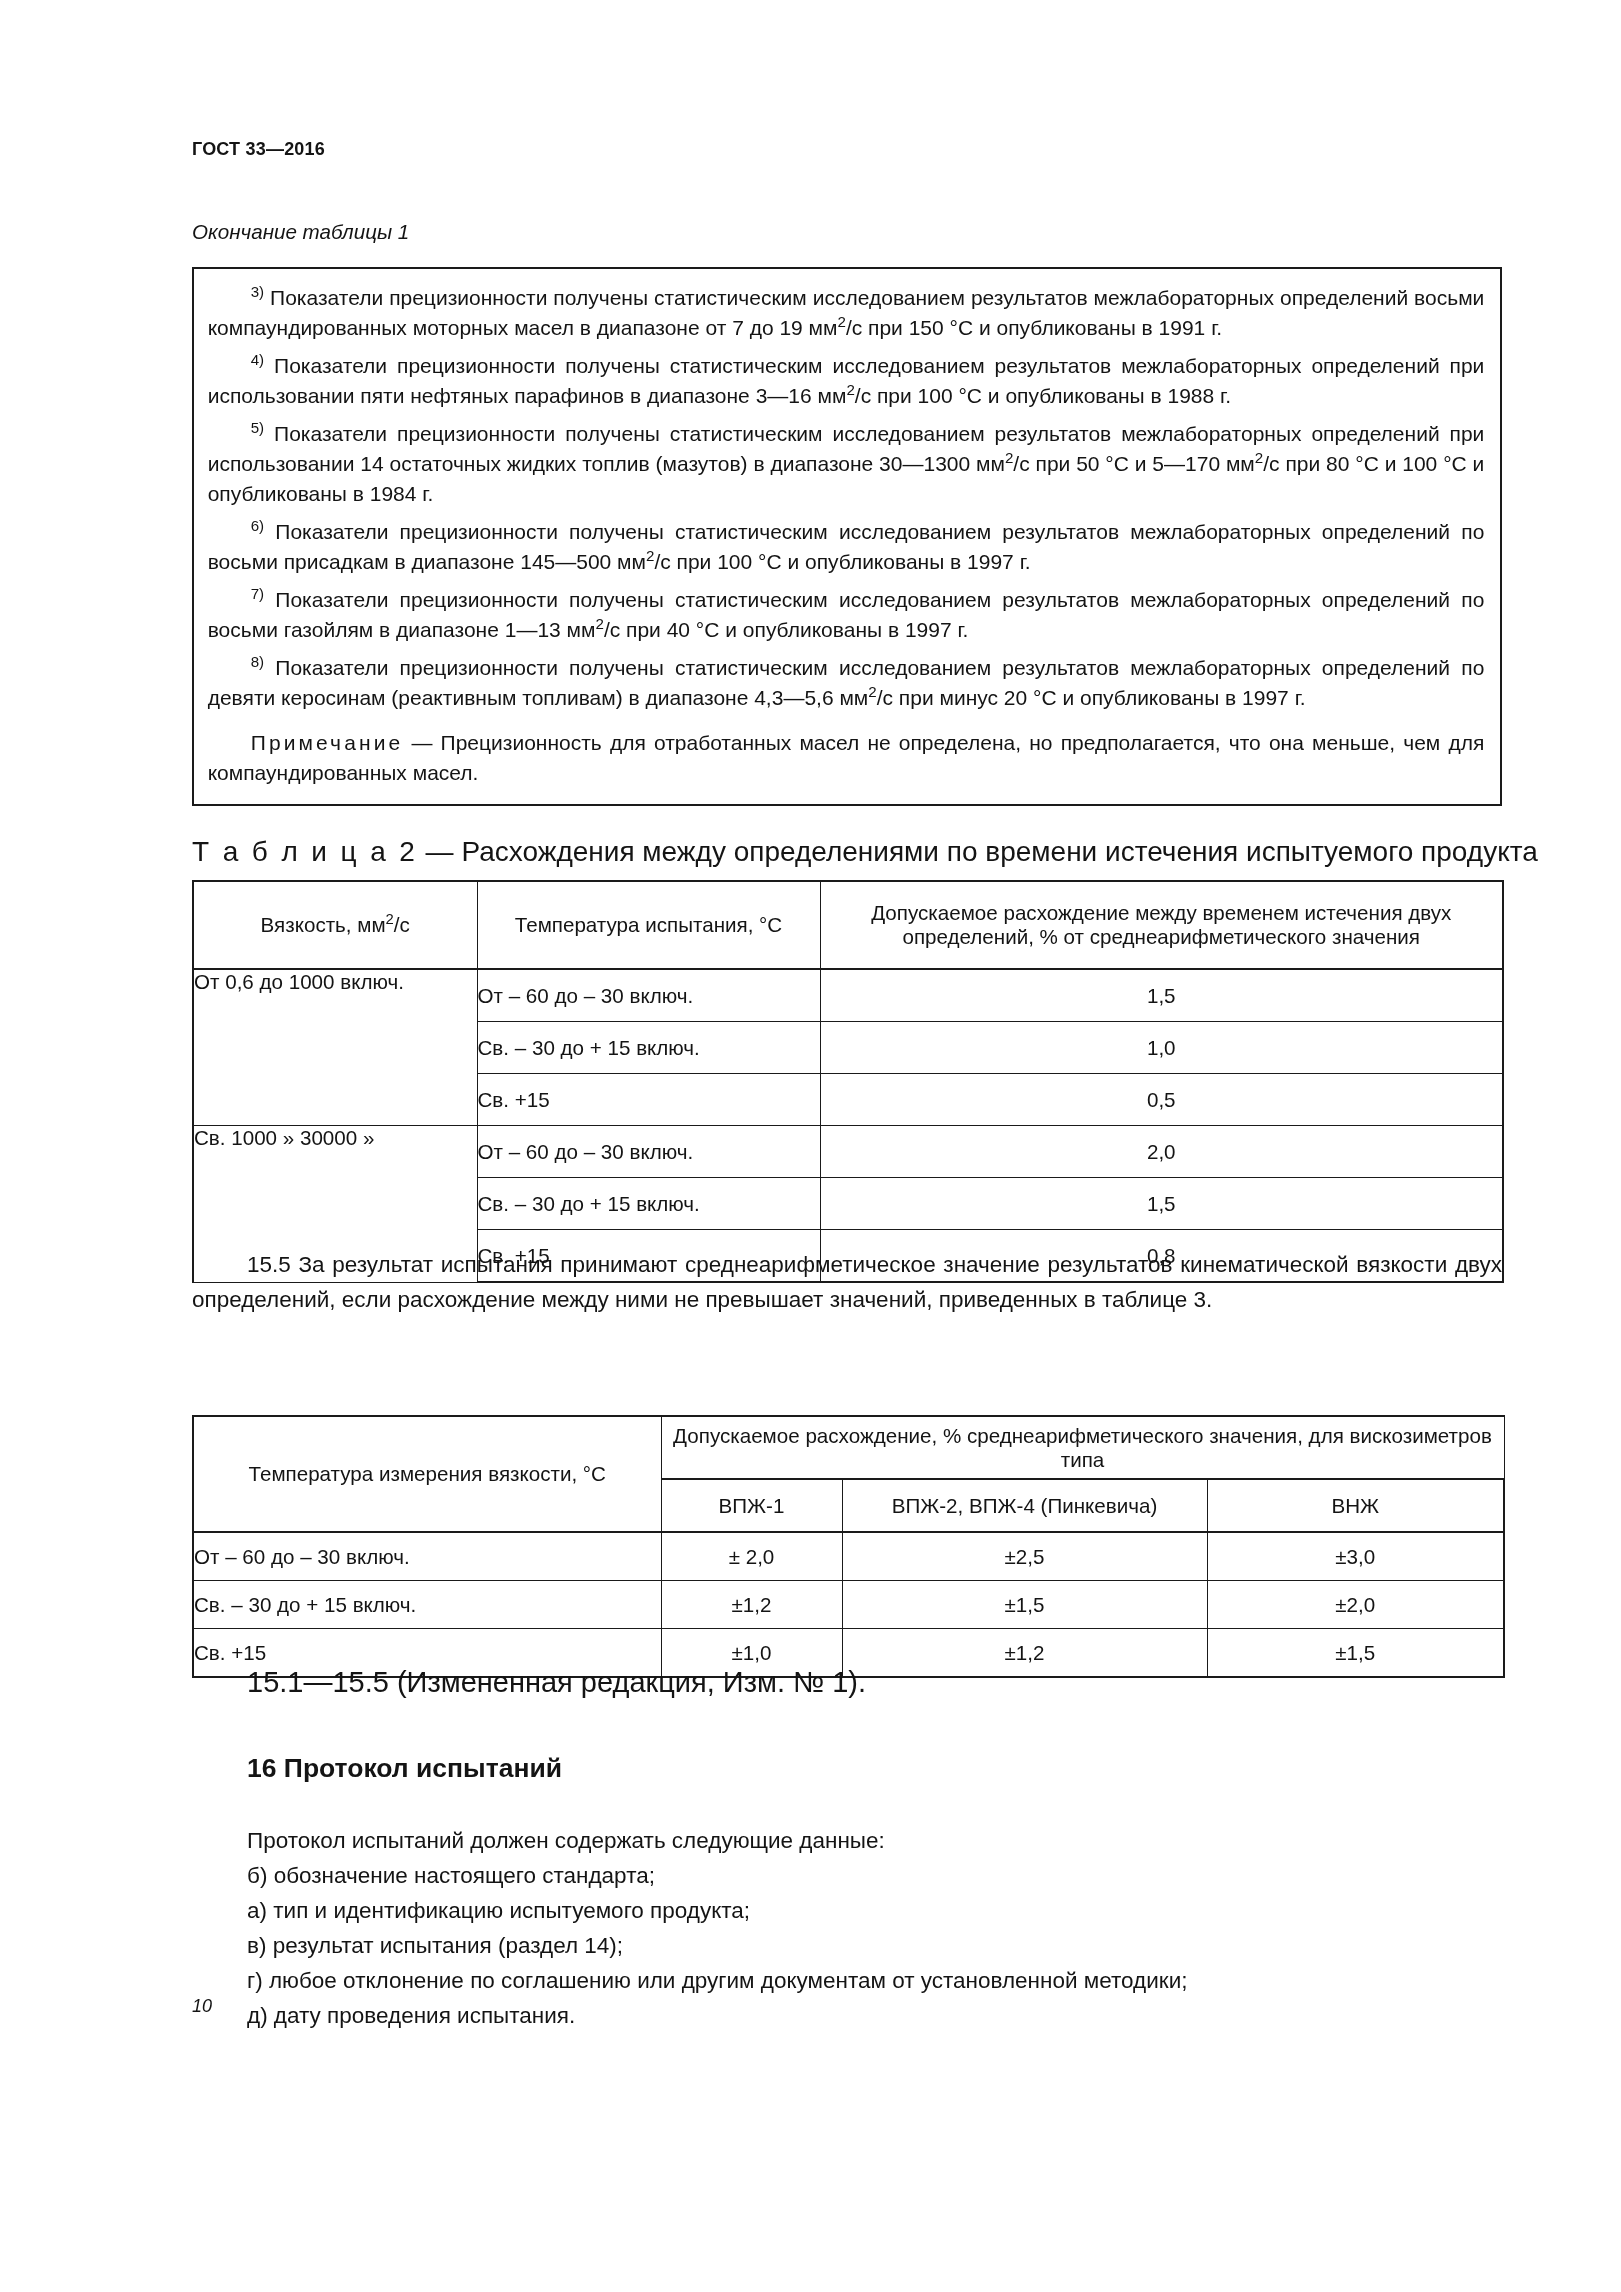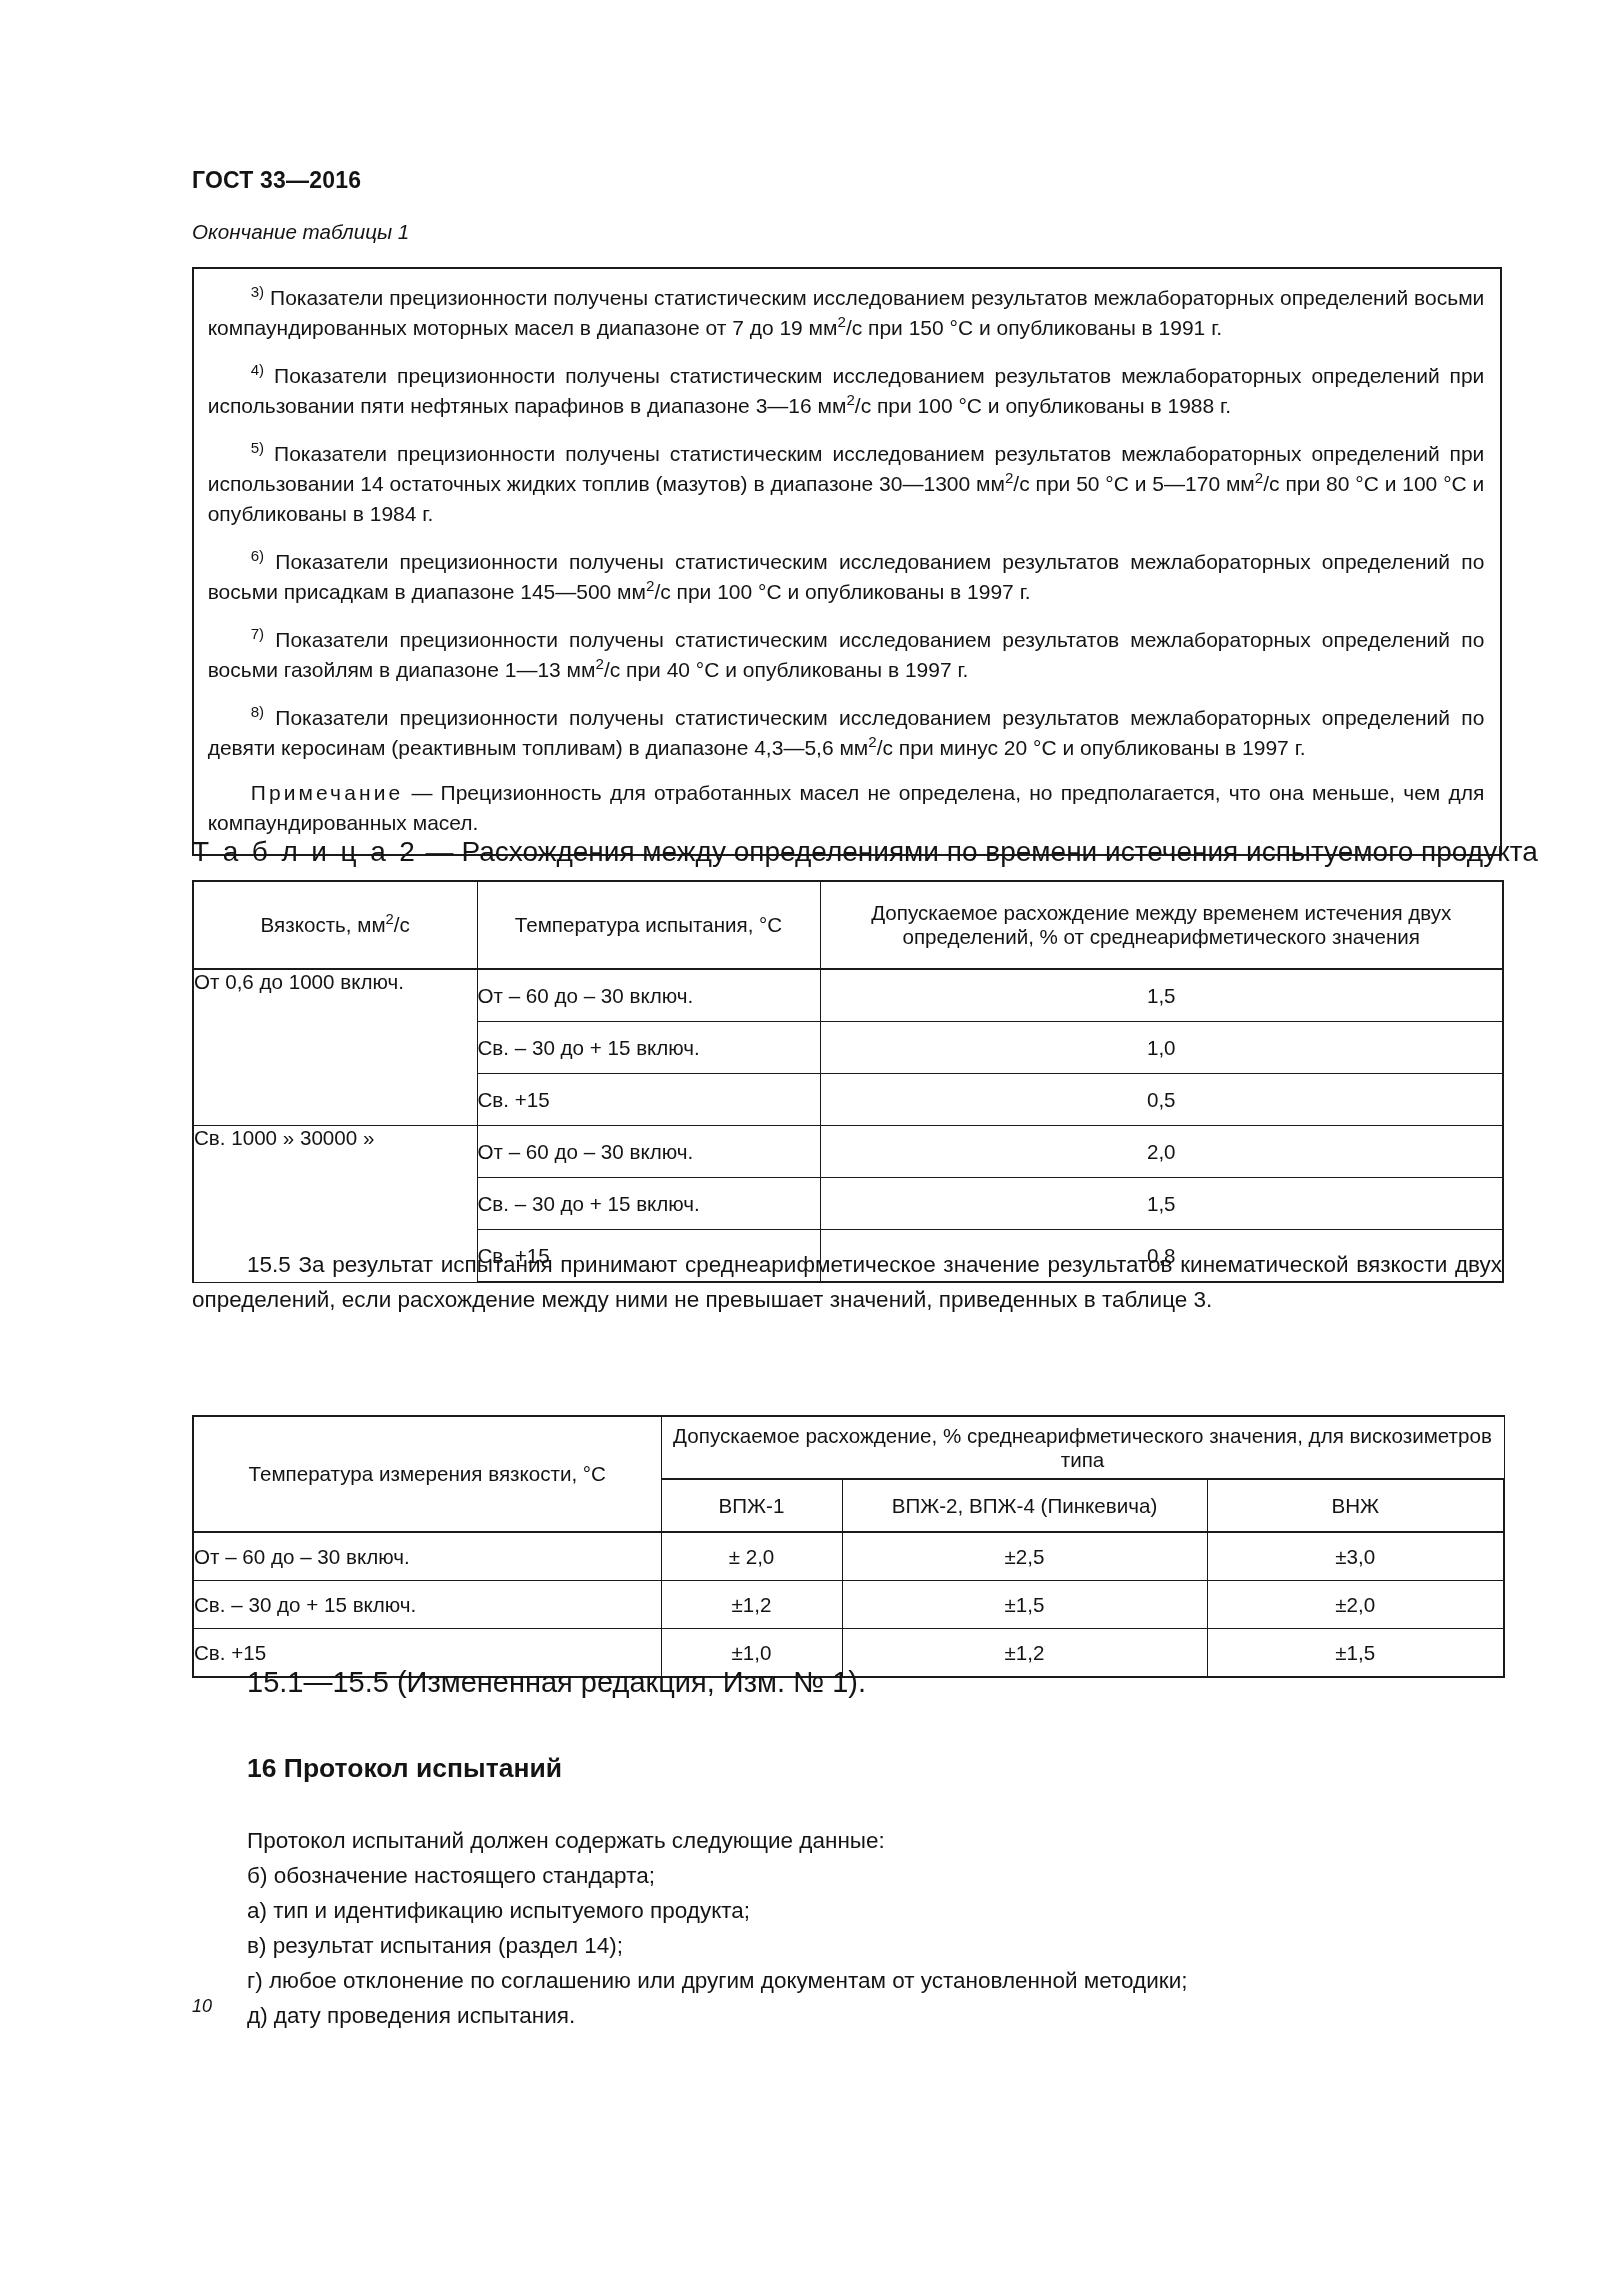--- a/index.html
+++ b/index.html
@@ -21,24 +21,23 @@
     box-sizing: border-box;
     padding: 0;
     overflow: hidden;
   }
 
   
   .doc-header {
     position: absolute;
     left: 192px;
     top: 139px;
-    font-size: 23px;
+    font-size: 18px;
     font-weight: bold;
     letter-spacing: 0.2px;
-    margin-top: 28px;
   }
 
   
   .cont-caption {
     position: absolute;
     left: 192px;
     top: 220px;
     font-size: 20.6px;
     font-style: italic;
   }
@@ -58,21 +57,21 @@
   }
   .fn {
     font-size: 21px;
     line-height: 30px;
     text-align: justify;
     text-align-last: left;
     text-indent: 43px;
     margin: 0;
     hyphens: manual;
   }
-  .fn + .fn { margin-top: 18px; }
+  .fn + .fn { margin-top: 8px; }
   sup { font-size: 0.72em; vertical-align: super; line-height: 0; }
   .note-par {
     font-size: 21px;
     line-height: 30px;
     text-align: justify;
     text-align-last: left;
     text-indent: 43px;
     margin: 15.7px 0 0 0;
   }
   .sp-word { letter-spacing: 3.1px; }

